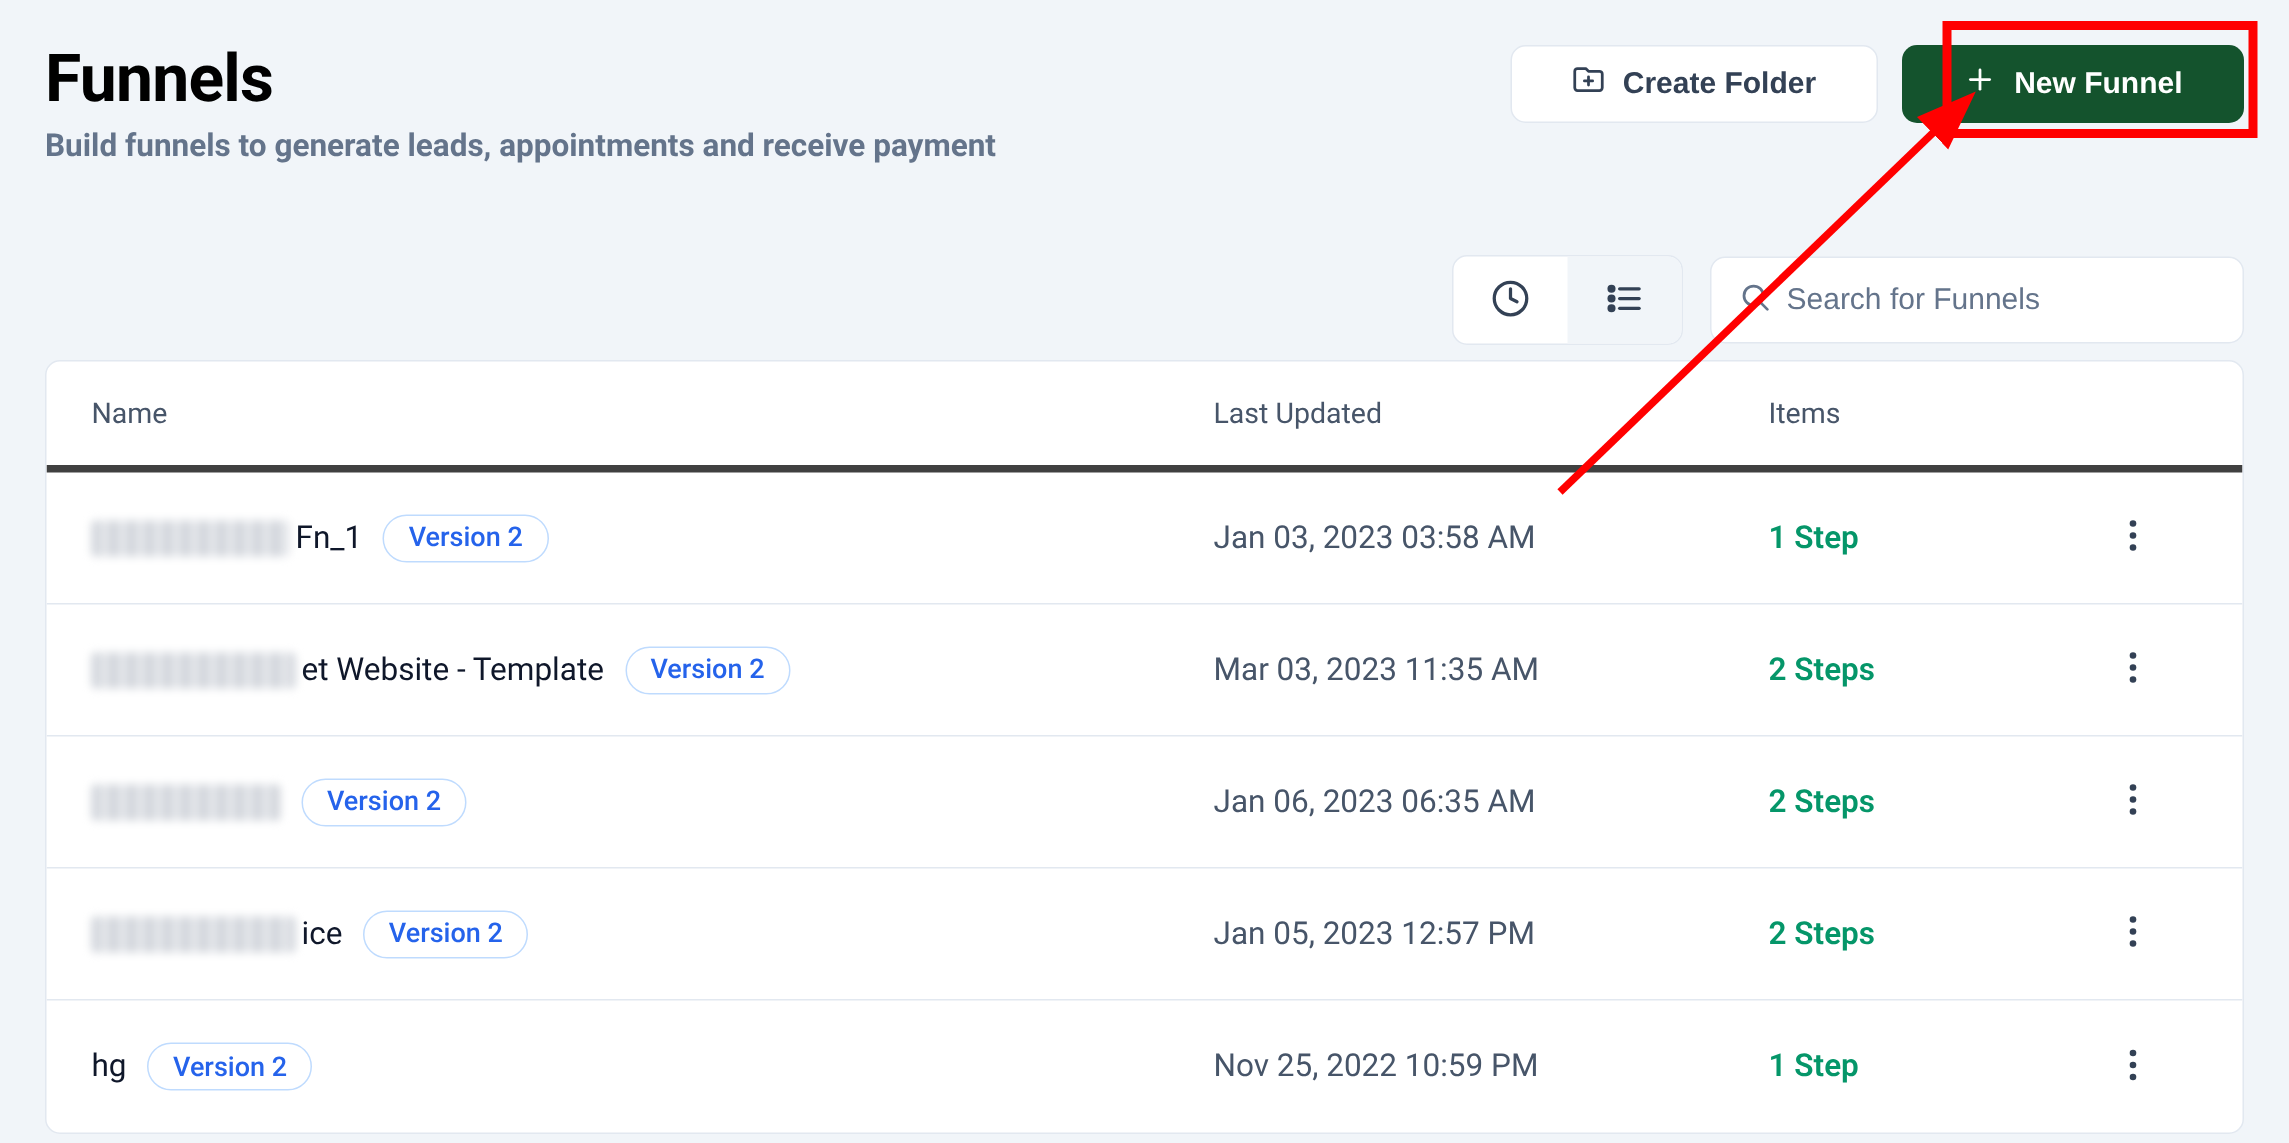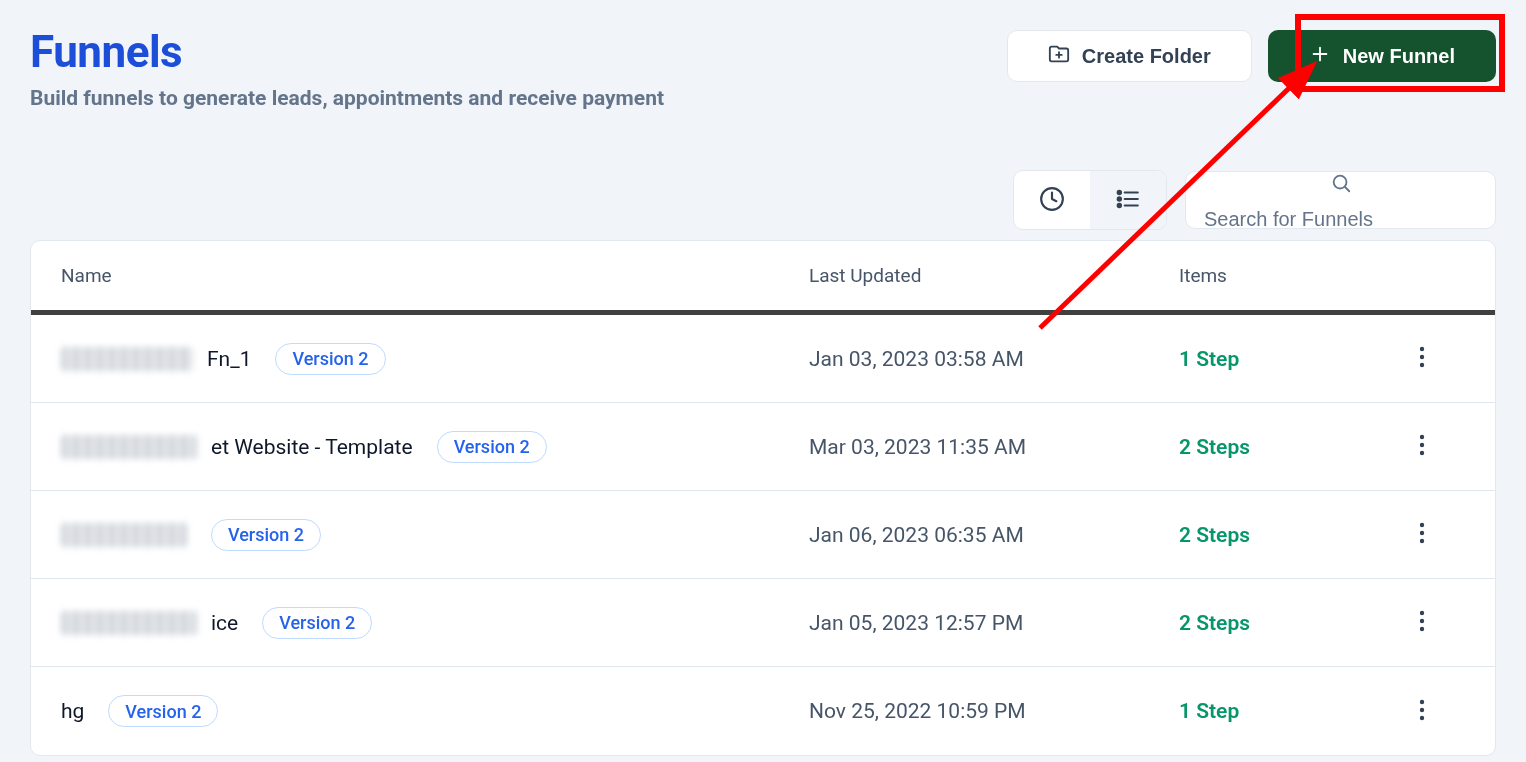--- a/index.html
+++ b/index.html
@@ -8,21 +8,21 @@
       background: #f1f5f9;
       color: #0f172a;
       width: 1526px;
       height: 762px;
       overflow: hidden;
       position: relative;
     }
     .container { padding: 26px 30px 0 30px; }
     .header-row { display: flex; justify-content: space-between; align-items: flex-start; }
     .title-block { }
-    .page-title { font-size: 44px; font-weight: 700; color: #1d4ed8; letter-spacing: -0.5px; }
+    .page-title { font-size: 44px; font-weight: 700; color: #000000; letter-spacing: -0.5px; }
     .page-subtitle { font-size: 21px; color: #64748b; margin-top: 8px; font-weight: 700; }
     .action-buttons { display: flex; gap: 16px; margin-top: 4px; }
     .btn {
       display: inline-flex; align-items: center; gap: 12px;
       height: 52px; padding: 0 40px; border-radius: 10px;
       font-size: 20px; font-weight: 600; cursor: pointer;
       border: 1px solid transparent;
       white-space: nowrap;
     }
     .btn-outline { background: #ffffff; border-color: #e2e8f0; color: #334155; }
@@ -38,38 +38,38 @@
     }
     .view-toggle button {
       width: 76px; height: 58px; display: flex; align-items: center; justify-content: center;
       border: none; background: transparent; cursor: pointer;
     }
     .view-toggle button.active { background: #f1f5f9; }
     .view-toggle button svg { width: 26px; height: 26px; }
     .search-wrap {
       display: flex; align-items: center; gap: 10px;
       border: 1px solid #e2e8f0; background: #ffffff;
-      border-radius: 10px; height: 58px; padding: 0 18px; width: 311px; flex-direction: column;
+      border-radius: 10px; height: 58px; padding: 0 18px; width: 356px;
     }
     .search-wrap svg { width: 22px; height: 22px; flex-shrink: 0; }
     .search-wrap input {
       border: none; outline: none; font-size: 20px; color: #334155; width: 100%;
       background: transparent;
     }
     .search-wrap input::placeholder { color: #64748b; }
     .breadcrumb { font-size: 19px; color: #64748b; margin-top: 26px; margin-left: 6px; }
     .table {
       margin-top: 10px; background: #ffffff; border: 1px solid #e2e8f0;
       border-radius: 10px; overflow: hidden;
     }
     .thead, .trow { display: grid; grid-template-columns: 1fr 370px 200px 86px; align-items: center; padding: 0 30px; }
     .thead { height: 74px; border-bottom: 5px solid #404040; color: #475569; font-size: 19px; }
     .trow { height: 88px; border-bottom: 1px solid #e2e8f0; }
     .trow:last-child { border-bottom: none; }
-    .name-cell { display: flex; align-items: center; gap: 24px; font-size: 21px; color: #0f172a; }
+    .name-cell { display: flex; align-items: center; gap: 14px; font-size: 21px; color: #0f172a; }
     .blurbox {
       display: inline-block; height: 24px; border-radius: 3px;
       background: repeating-linear-gradient(90deg, #d1d5db 0, #d1d5db 6px, #e5e7eb 6px, #e5e7eb 12px);
       filter: blur(3px);
     }
     .version-badge {
       display: inline-flex; align-items: center; height: 32px; padding: 0 16px;
       border: 1px solid #bfdbfe; border-radius: 999px;
       color: #2563eb; font-size: 18px; font-weight: 500; background: #ffffff;
       white-space: nowrap;

